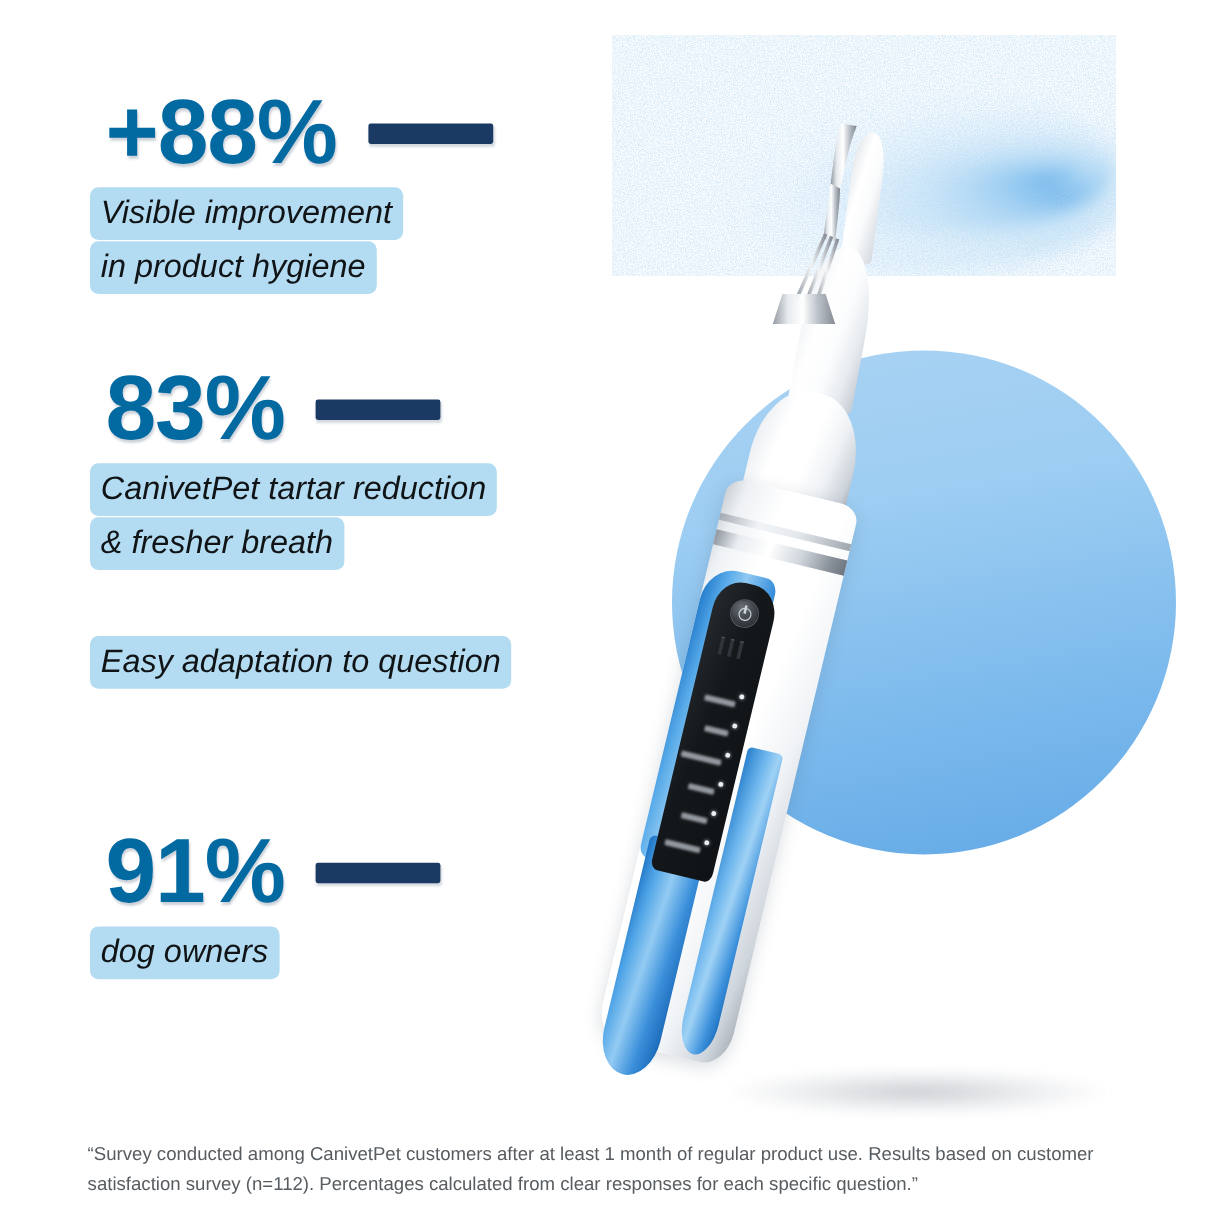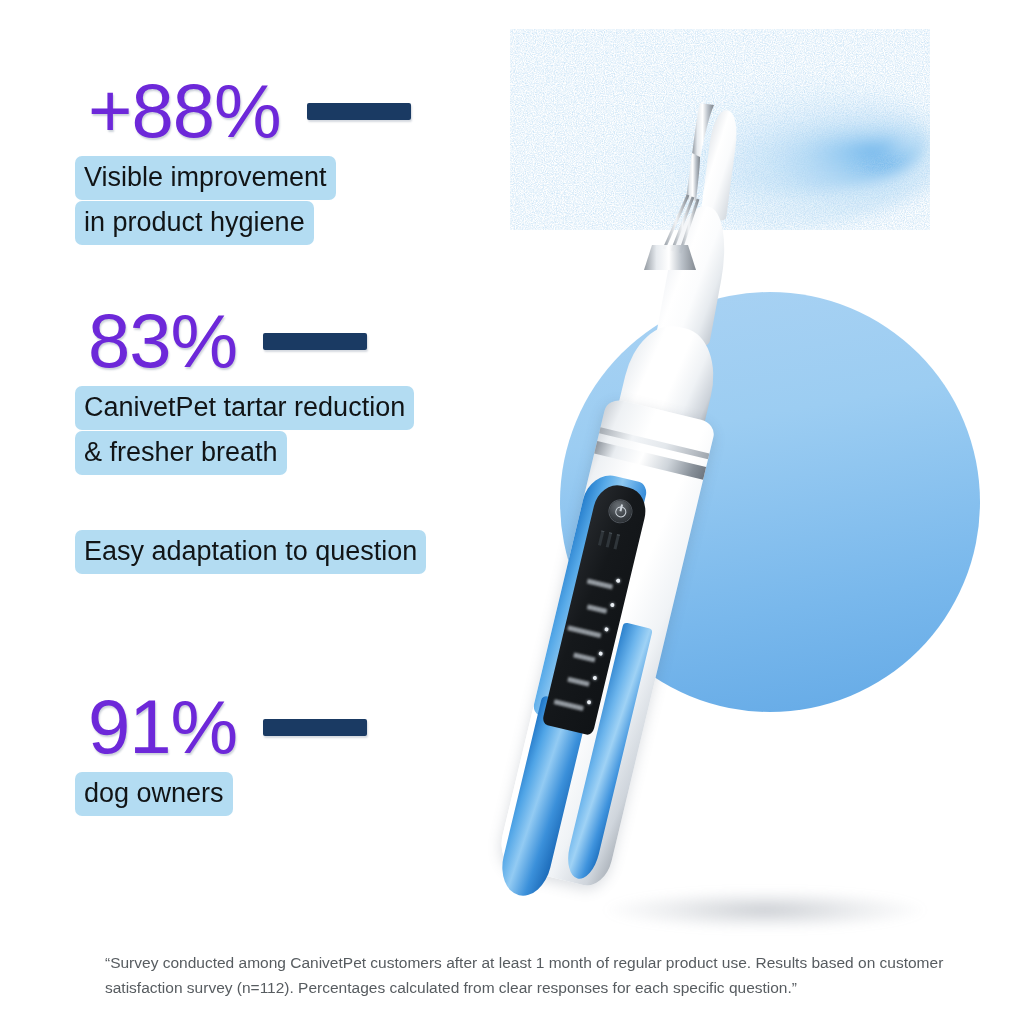--- a/index.html
+++ b/index.html
@@ -15,22 +15,22 @@
   
   .stats{position:absolute;left:0;top:0;width:560px;height:930px;}
   .stat{position:absolute;left:0;width:560px;}
   .stat-figure{
     display:flex;align-items:center;
     margin-left:88px;
     height:78px;
   }
   .stat-num{
     font-size:76px;
-    font-weight:normal;
-    color:#6d28d9;
+    font-weight:bold;
+    color:#0369a1;
     letter-spacing:-1px;
     line-height:78px;
     white-space:nowrap;
     text-shadow:1px 2px 2px rgba(20,45,80,.22);
     text-align:center;
   }
   .stat-dash{
     width:104px;height:17px;
     background:#1a3a63;
     border-radius:2px;
@@ -41,26 +41,27 @@
   .stat-line{
     display:table;
     background:#b3dcf2;
     color:#111416;
     font-size:27px;
     line-height:40px;
     padding:1px 9px 3px 9px;
     border-radius:7px;
     white-space:nowrap;
     margin-bottom:1px;
+    font-style:italic;
   }
 
   
   .footnote{
     position:absolute;left:73px;top:950px;width:880px;
-    font-size:15.5px;line-height:25px;color:#575c60;margin-left:32px;
+    font-size:15.5px;line-height:25px;color:#575c60;
   }
 
   
   .product{position:absolute;left:500px;top:0;width:524px;height:960px;}
   .blue-circle{
     position:absolute;left:60px;top:292px;width:420px;height:420px;
     border-radius:50%;
     background:linear-gradient(170deg,#a9d2f3 0%,#9ccdf2 32%,#79b8ec 72%,#63a9e6 100%);
   }
   .shadow-blob{

